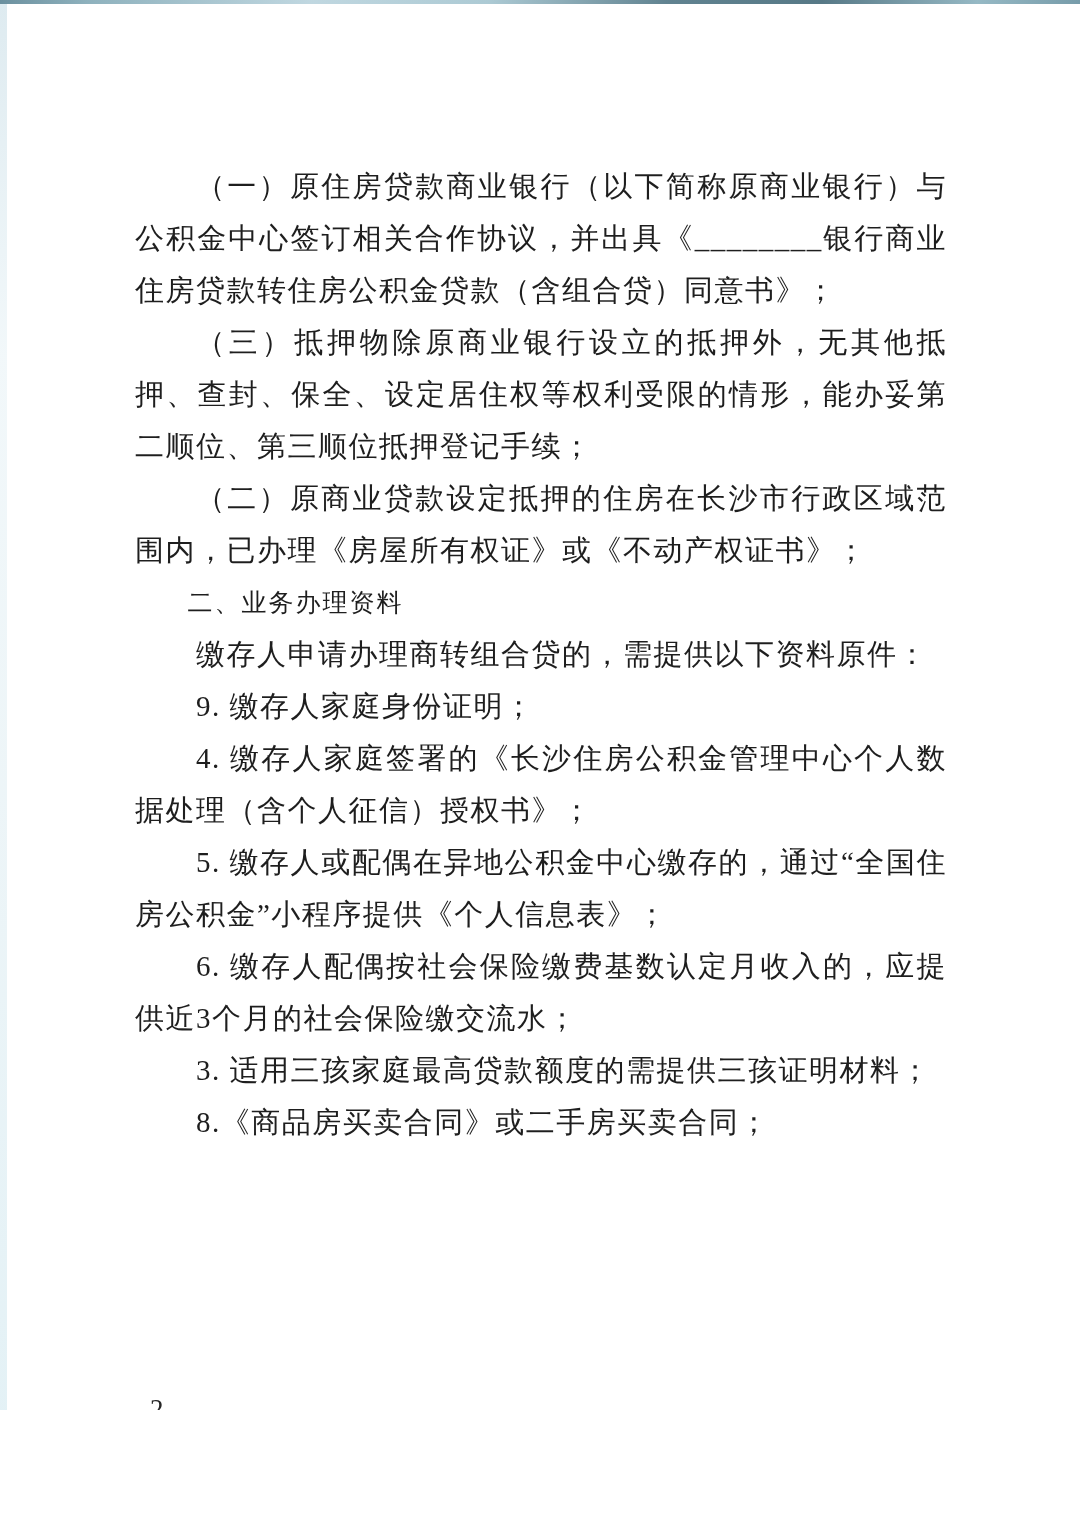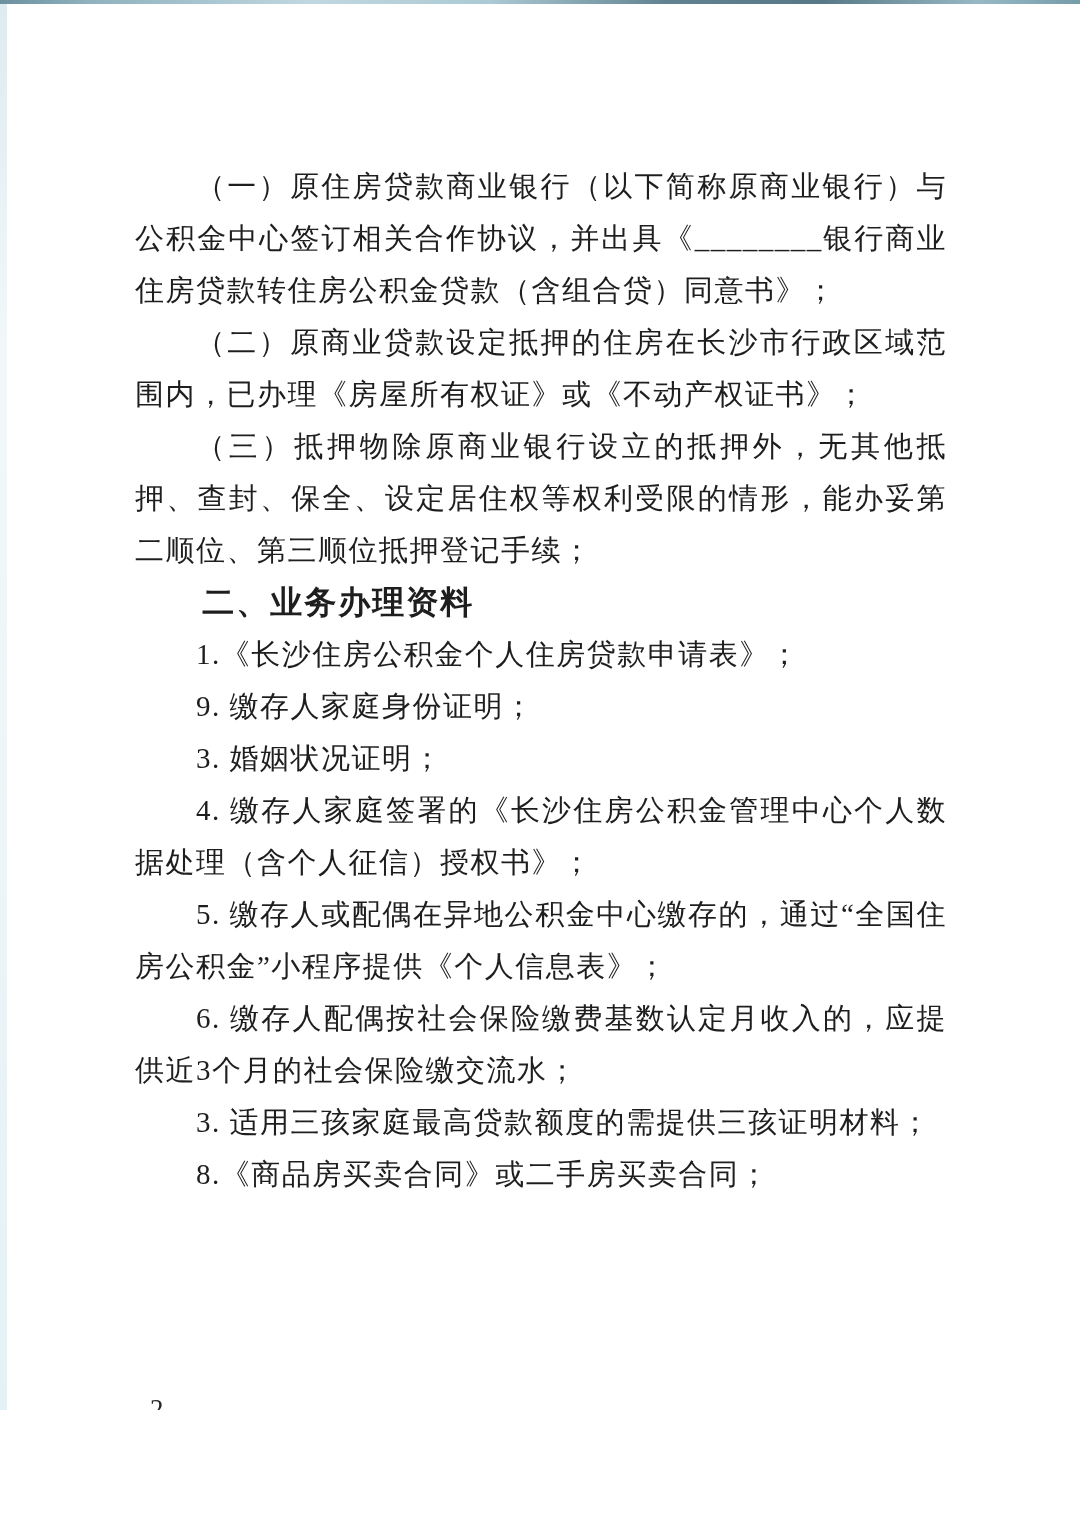--- a/index.html
+++ b/index.html
@@ -48,22 +48,22 @@
     text-align: justify;
     text-justify: inter-character;
   }
   .content p {
     margin: 0;
     padding: 0;
     text-indent: 2.1em;
   }
   .content p.heading {
     font-family: "Liberation Sans", sans-serif;
-    font-weight: 700;
-    font-size: 32px;
+    font-weight: 400;
+    font-size: 25px;
     letter-spacing: 2px;
   }
   .page-number {
     position: absolute;
     left: 136px;
     top: 1394px;
     font-size: 27px;
     letter-spacing: 5px;
     color: #262626;
   }
@@ -71,29 +71,28 @@
 </head>
 <body>
 
 <div class="page">
 
   <div class="edge-top"></div>
   <div class="edge-left"></div>
 
   <div class="content">
     <p class="para">（一）原住房贷款商业银行（以下简称原商业银行）与公积金中心签订相关合作协议，并出具《________银行商业住房贷款转住房公积金贷款（含组合贷）同意书》；</p>
+    <p class="para">（三）抵押物除原商业银行设立的抵押外，无其他抵押、查封、保全、设定居住权等权利受限的情形，能办妥第二顺位、第三顺位抵押登记手续；</p>
     <p class="para">（二）原商业贷款设定抵押的住房在长沙市行政区域范围内，已办理《房屋所有权证》或《不动产权证书》；</p>
-    <p class="para">（三）抵押物除原商业银行设立的抵押外，无其他抵押、查封、保全、设定居住权等权利受限的情形，能办妥第二顺位、第三顺位抵押登记手续；</p>
 
     <p class="heading">二、业务办理资料</p>
 
+    <p class="para">缴存人申请办理商转组合贷的，需提供以下资料原件：</p>
 
-    <p class="para">1.《长沙住房公积金个人住房贷款申请表》；</p>
     <p class="para">9. 缴存人家庭身份证明；</p>
-    <p class="para">3. 婚姻状况证明；</p>
     <p class="para">4. 缴存人家庭签署的《长沙住房公积金管理中心个人数据处理（含个人征信）授权书》；</p>
     <p class="para">5. 缴存人或配偶在异地公积金中心缴存的，通过“全国住房公积金”小程序提供《个人信息表》；</p>
     <p class="para">6. 缴存人配偶按社会保险缴费基数认定月收入的，应提供近3个月的社会保险缴交流水；</p>
     <p class="para">3. 适用三孩家庭最高贷款额度的需提供三孩证明材料；</p>
     <p class="para">8.《商品房买卖合同》或二手房买卖合同；</p>
   </div>
 
   <div class="page-number">-2-</div>
 
 </div>

